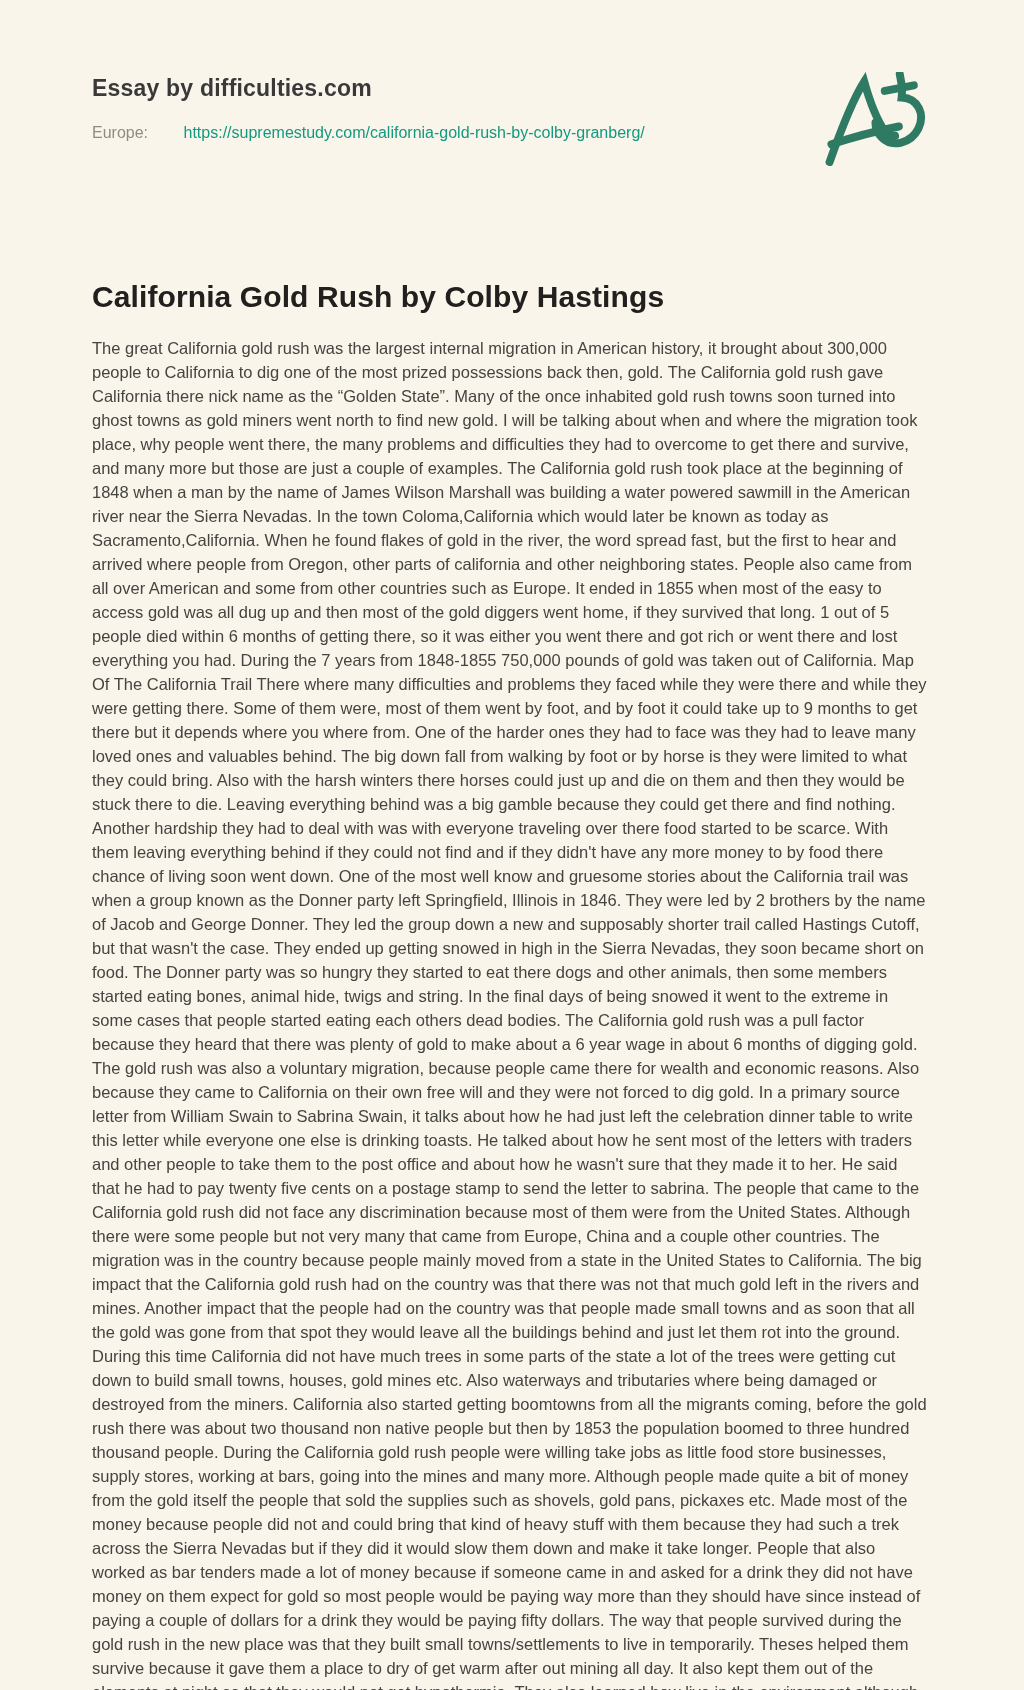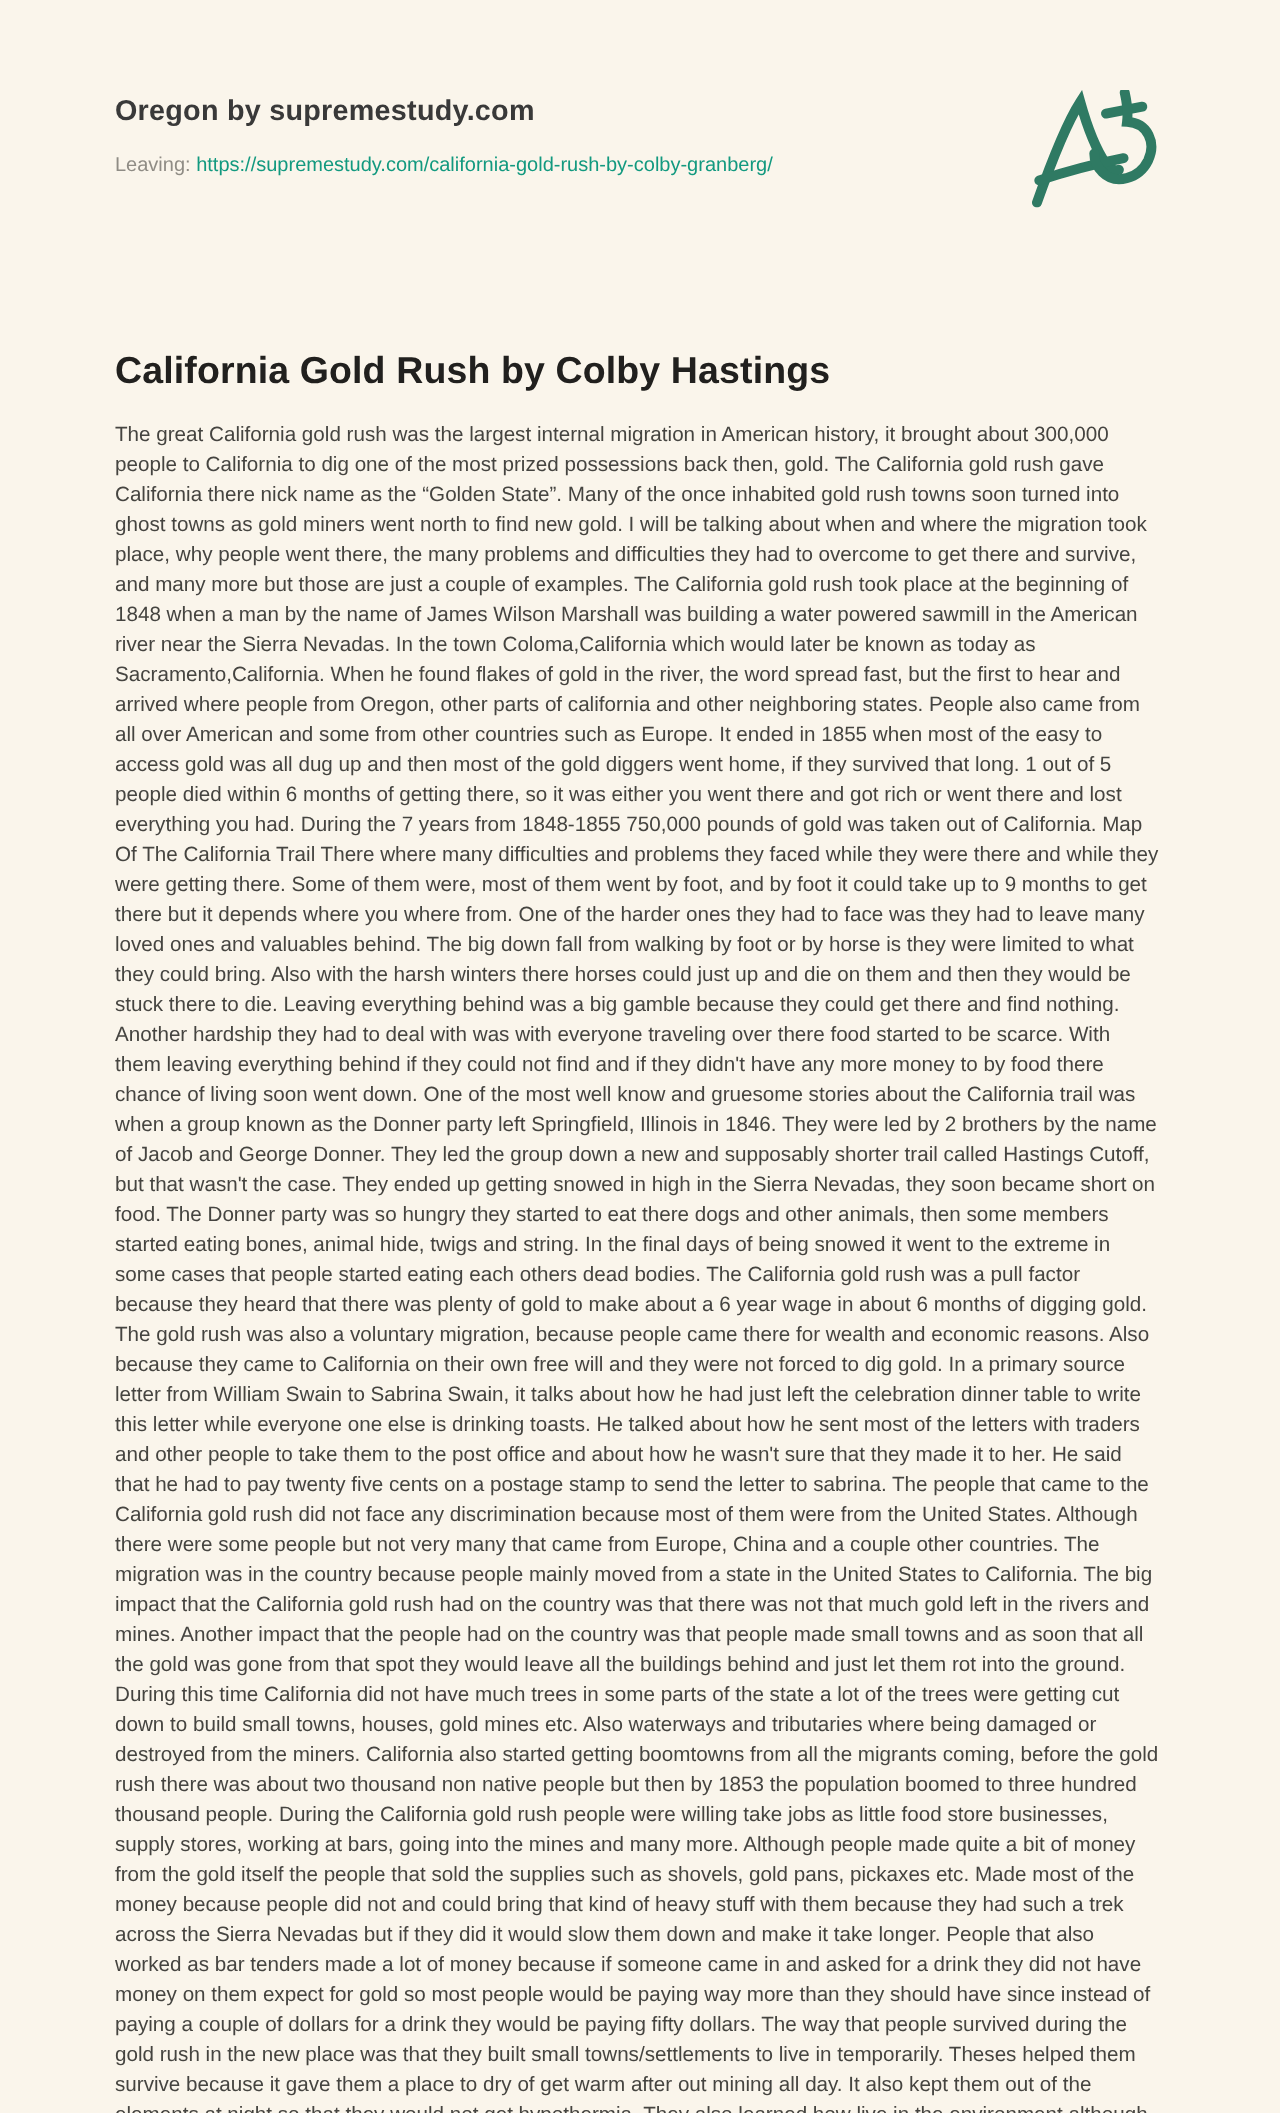--- a/index.html
+++ b/index.html
@@ -30,20 +30,21 @@
   }
   .source-line {
     font-size: 16px;
     line-height: 19px;
     color: #8f8c85;
     margin: 0;
   }
   .source-line a {
     color: #12997f;
     text-decoration: none;
+    margin-left: 31px;
   }
   .logo {
     margin-top: -3px;
     margin-right: 2px;
     width: 103px;
     height: 94px;
   }
   .essay-title {
     font-size: 30px;
     line-height: 35px;
@@ -61,23 +62,23 @@
     text-align: left;
   }
 </style>
 </head>
 <body>
 
 <div class="page">
 
   <div class="header">
     <div class="header-left">
-      <h1 class="site-title">Oregon by supremestudy.com</h1>
+      <h1 class="site-title">Essay by difficulties.com</h1>
       <p class="source-line">
-        <span>Leaving:</span>
+        <span>Europe:</span>
         <a href="#">https://supremestudy.com/california-gold-rush-by-colby-granberg/</a>
       </p>
     </div>
 
     <div class="logo">
       <svg width="103" height="94" viewBox="0 0 110 100" fill="none" xmlns="http://www.w3.org/2000/svg">
         <g stroke="#2F7A63" stroke-width="8.5" stroke-linecap="round" fill="none">
           <path d="M7,96 C19,62 33,27 44,10 C49,28 57,50 66,63 C69,67 73,69 77,68"></path>
           <path d="M9,77 C33,69 56,63 81,58"></path>
           <path d="M66,20 L97,14"></path>

